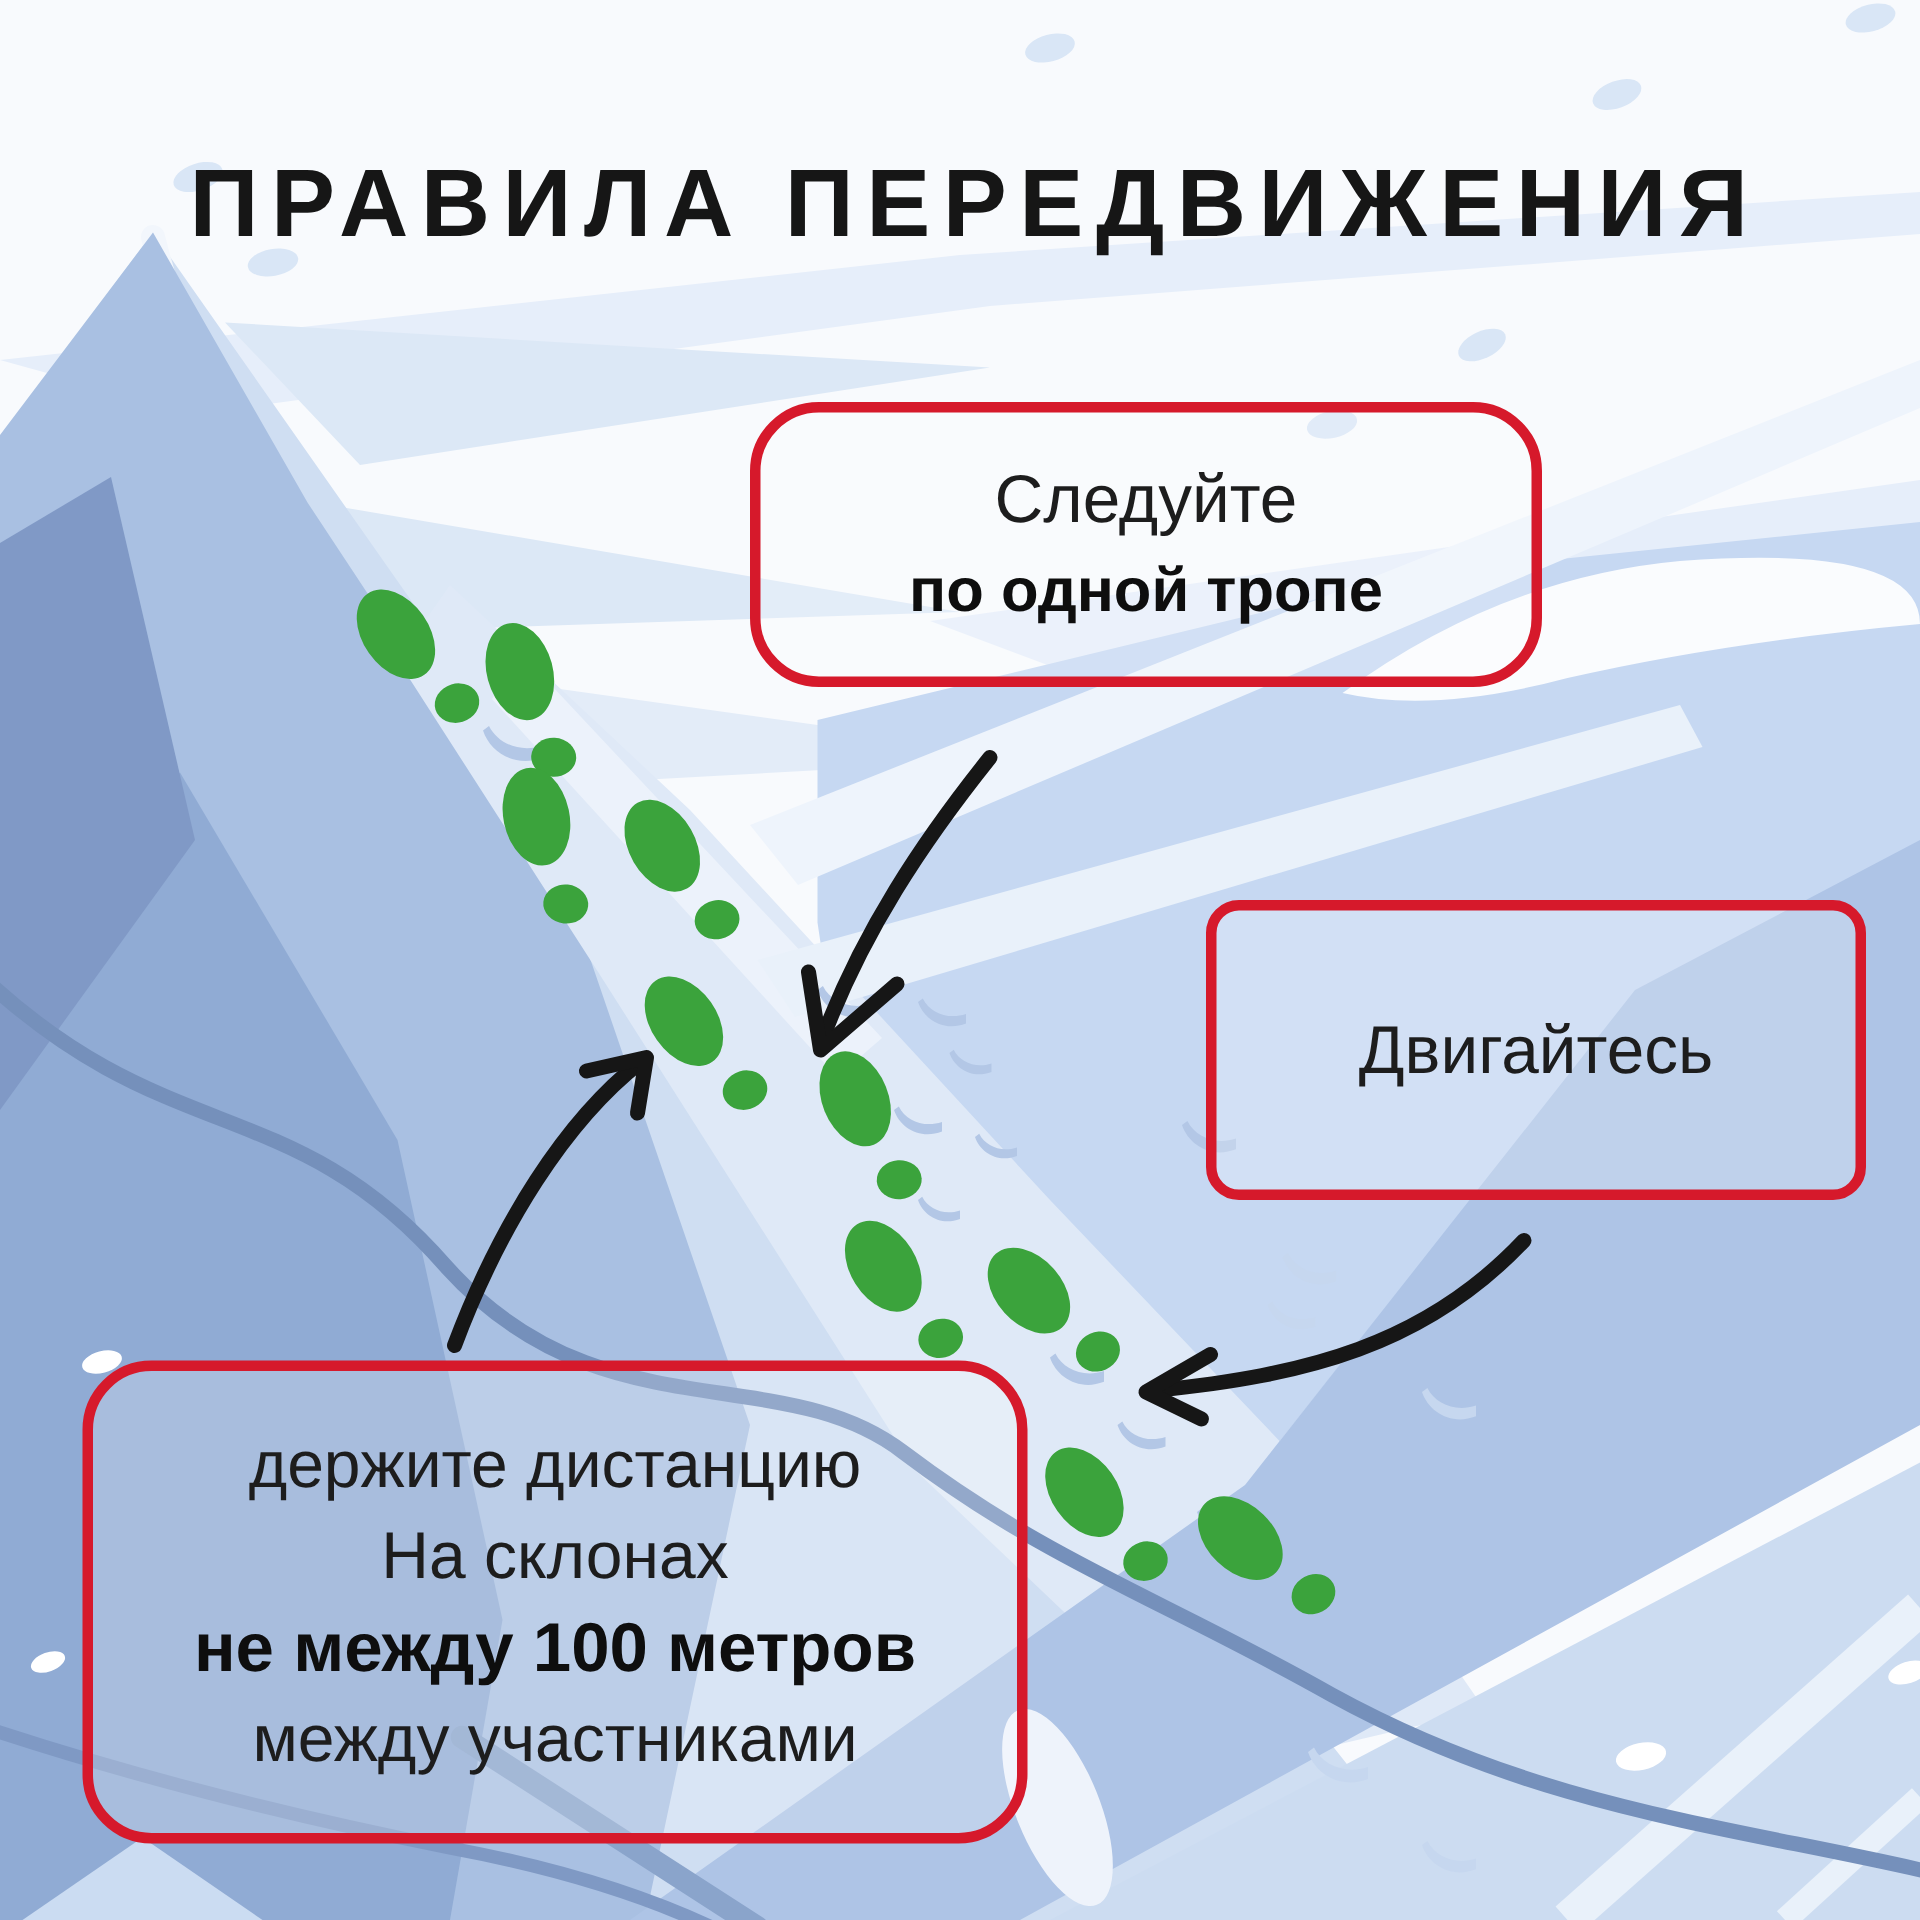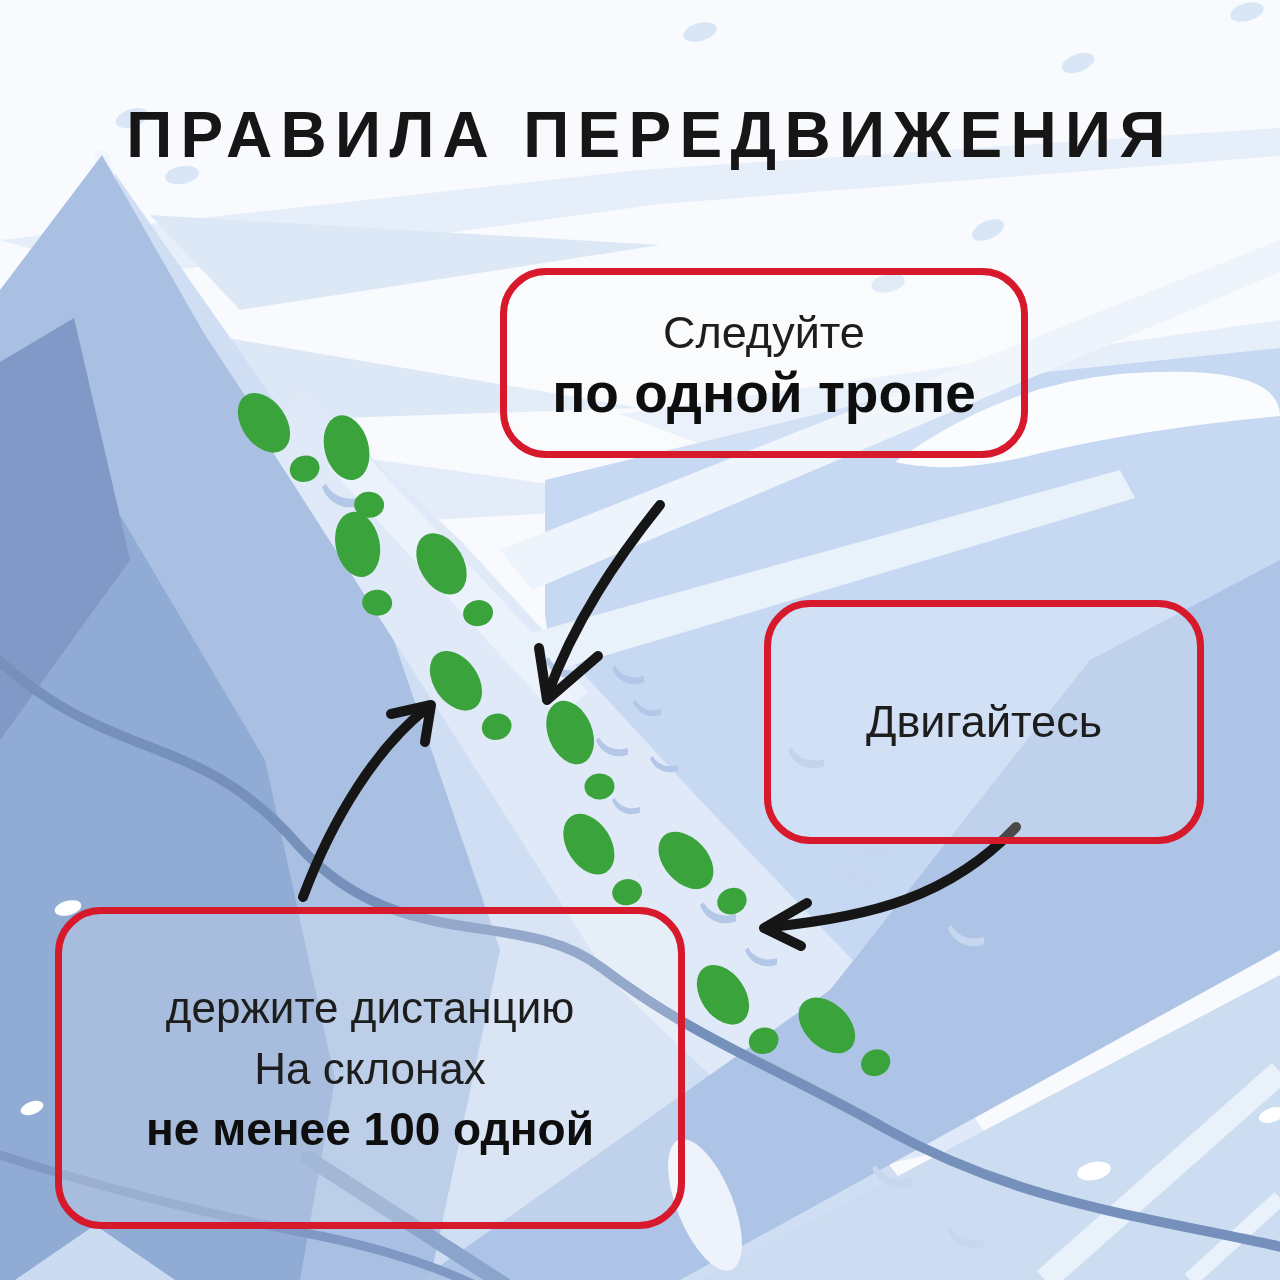--- a/index.html
+++ b/index.html
@@ -21,23 +21,23 @@
     position:absolute;box-sizing:border-box;
     border:7px solid #d6192b;border-radius:46px;
     background:rgba(255,255,255,0.22);
     display:flex;flex-direction:column;justify-content:center;align-items:center;
     text-align:center;
   }
   .callout .ln{
     font-size:45px;line-height:60px;color:#1d1d1d;
     white-space:nowrap;font-weight:400;
   }
-  .callout .ln.bold{font-weight:700;font-size:55px;color:#0e0e0e;}
+  .callout .ln.bold{font-weight:700;font-size:41px;color:#0e0e0e;}
   #callout-single-path{left:500px;top:268px;width:528px;height:190px;}
-  #callout-ridges{left:764px;top:600px;width:440px;height:244px;}
+  #callout-ridges{left:804px;top:600px;width:440px;height:200px;border-radius:22px;}
   #callout-distance{left:55px;top:907px;width:630px;height:322px;}
   #callout-distance .ln{font-size:44px;line-height:61px;}
   #callout-distance .ln.bold{font-size:46px;}
 </style>
 </head>
 <body>
 
 <div class="canvas">
 
   <svg class="bg-svg" viewBox="0 0 1280 1280" xmlns="http://www.w3.org/2000/svg">
@@ -159,16 +159,17 @@
     <div class="ln bold">по одной тропе</div>
   </div>
 
   <div class="callout" id="callout-ridges">
     <div class="ln">Двигайтесь</div>
   </div>
 
   <div class="callout" id="callout-distance">
     <div class="ln">держите дистанцию</div>
     <div class="ln">На склонах</div>
-    <div class="ln bold">не менее 100 одной</div>
+    <div class="ln bold">не между 100 метров</div>
+    <div class="ln">между участниками</div>
   </div>
 
 </div>
 
 </body></html>

